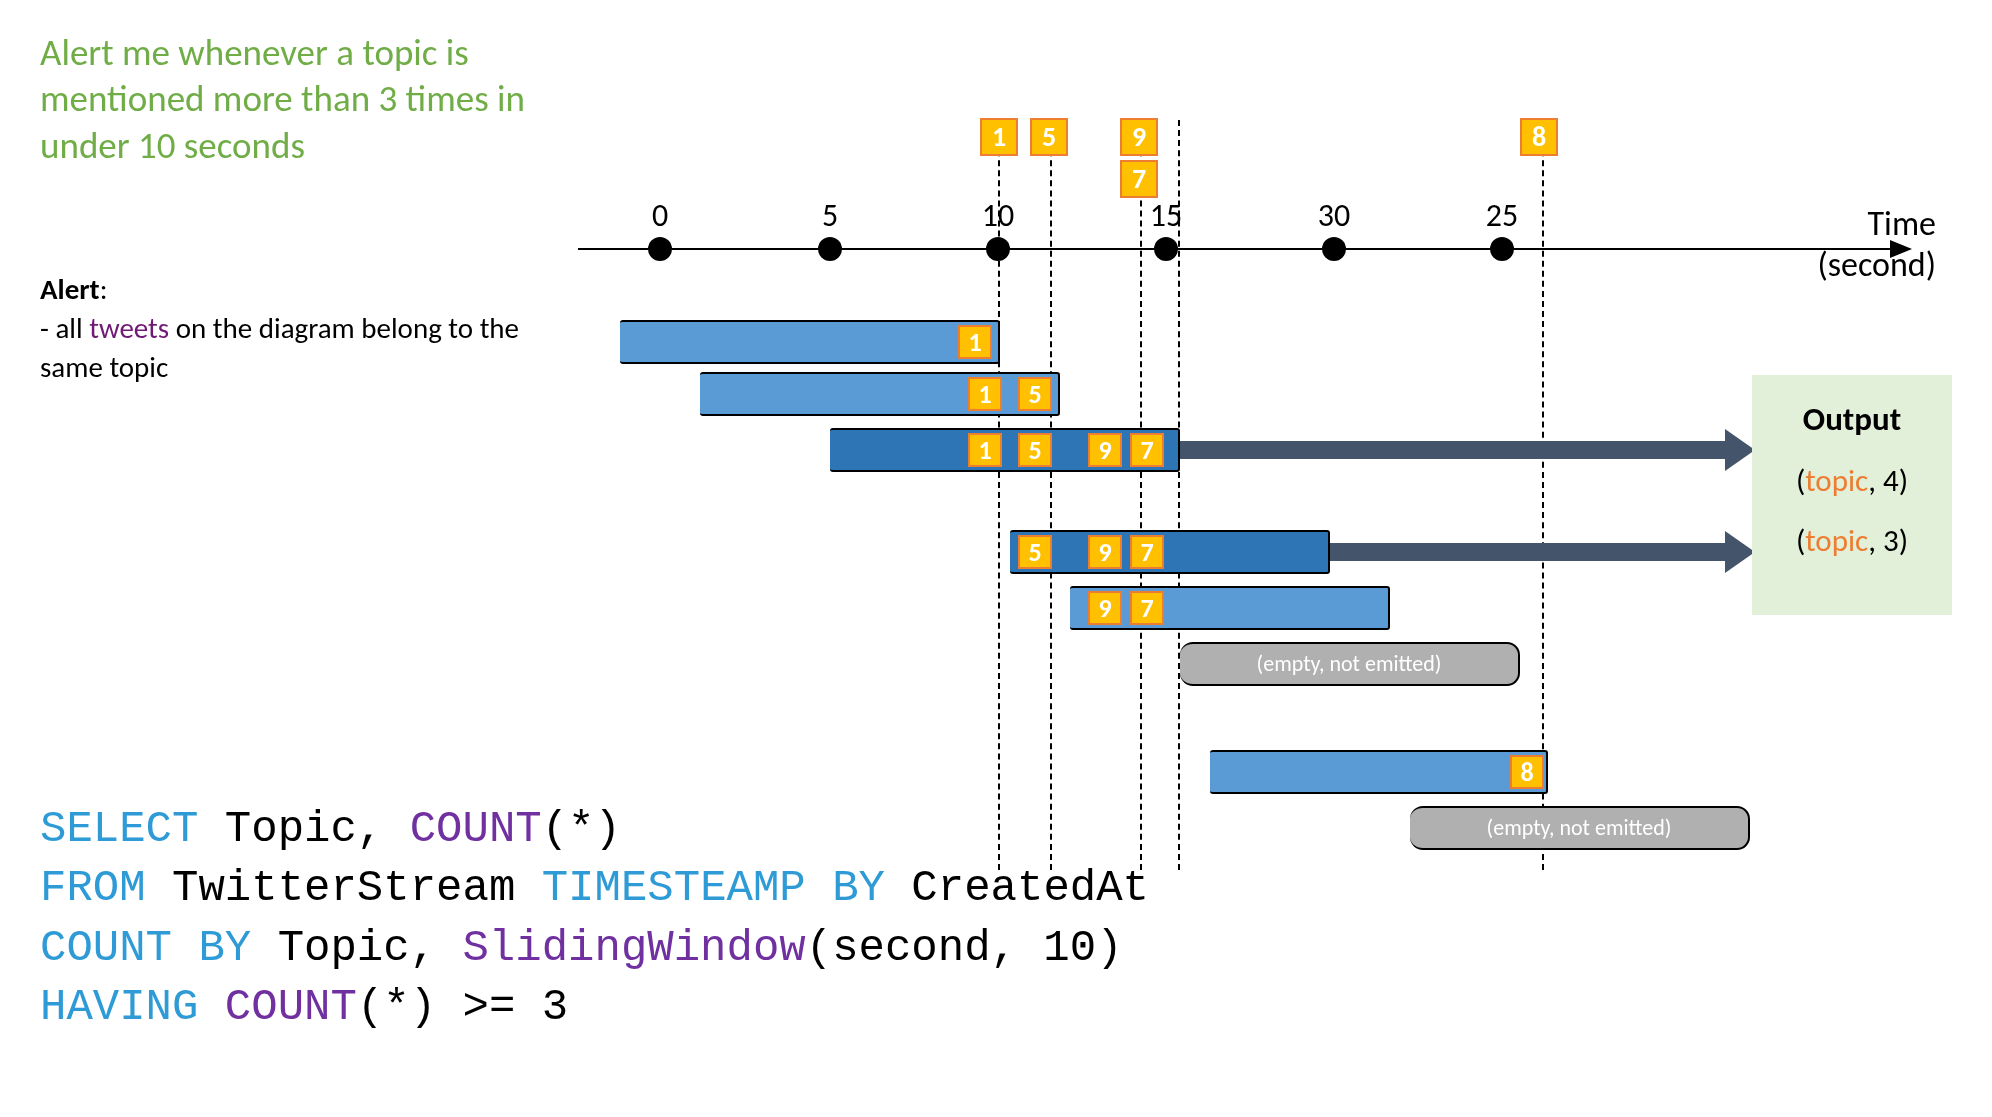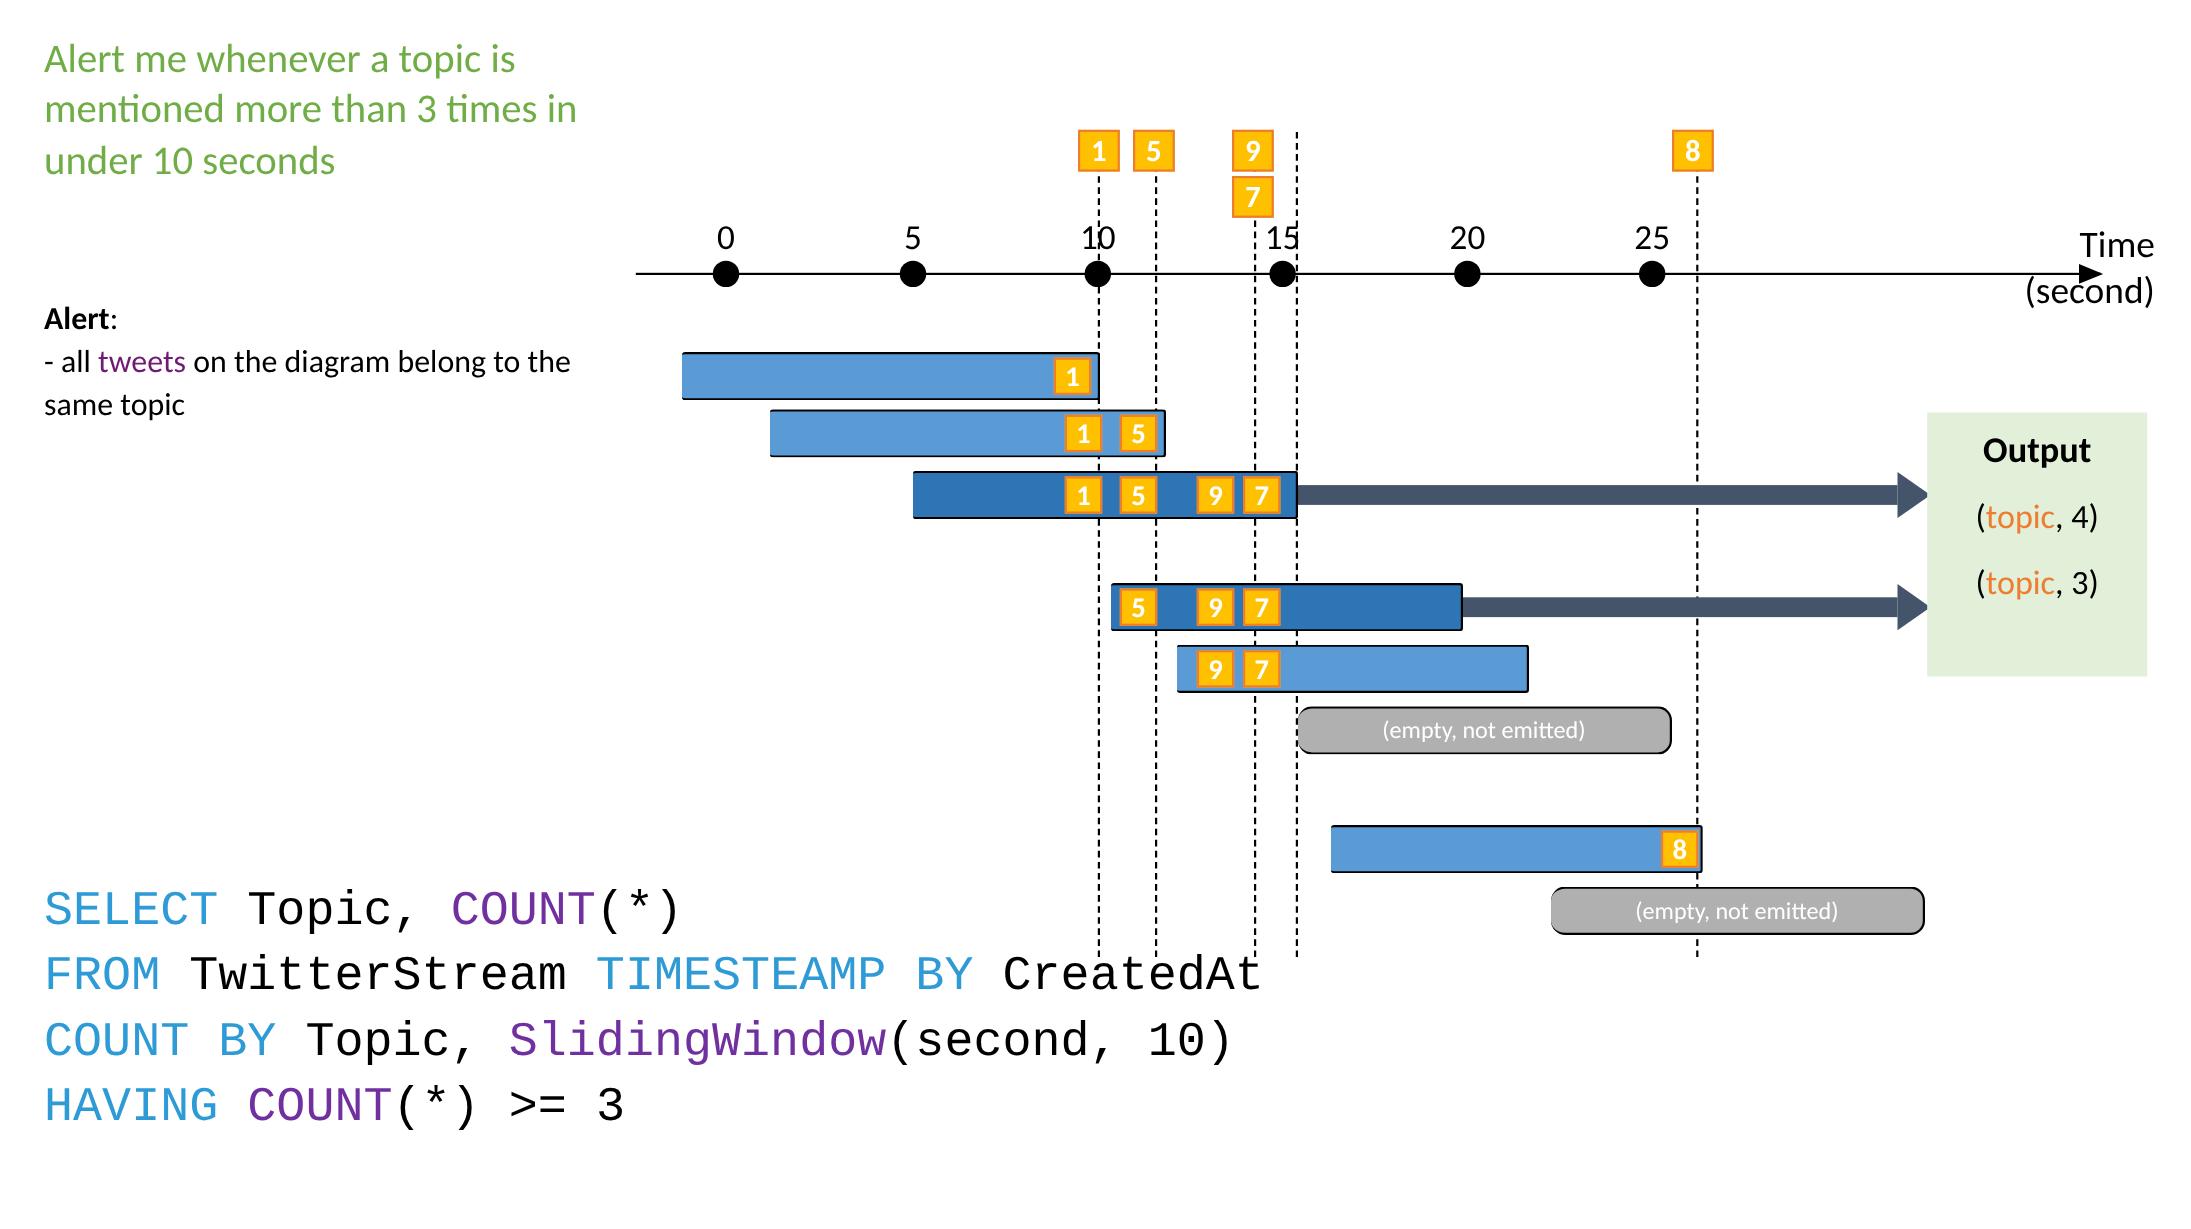--- a/index.html
+++ b/index.html
@@ -74,21 +74,21 @@
   }
   .tick-label {
     position: absolute;
     top: 196px;
     font-size: 32px;
     text-align: center;
     transform: translateX(-50%);
   }
   .axis-label {
     position: absolute;
-    right: 33px;
+    right: 56px;
     top: 204px;
     font-size: 34px;
     text-align: right;
     line-height: 1.2;
   }
 
   .vline {
     position: absolute;
     top: 130px;
     height: 400px;
@@ -157,21 +157,21 @@
     border-top: 21px solid transparent;
     border-bottom: 21px solid transparent;
   }
   .output-panel {
     position: absolute;
     right: 40px;
     top: 375px;
     width: 200px;
     height: 240px;
     background: #e2efd9;
-    padding: 14px 10px;
+    padding: 24px 10px;
   }
   .output-panel .head {
     font-size: 33px;
     font-weight: 600;
     text-align: center;
     margin-bottom: 14px;
   }
   .output-panel .row {
     font-size: 31px;
     text-align: center;
@@ -211,21 +211,21 @@
   <div id="ticks">
       <div class="tick" style="left: 648px;"></div>
       <div class="tick-label" style="left: 660px;">0</div>
       <div class="tick" style="left: 818px;"></div>
       <div class="tick-label" style="left: 830px;">5</div>
       <div class="tick" style="left: 986px;"></div>
       <div class="tick-label" style="left: 998px;">10</div>
       <div class="tick" style="left: 1154px;"></div>
       <div class="tick-label" style="left: 1166px;">15</div>
       <div class="tick" style="left: 1322px;"></div>
-      <div class="tick-label" style="left: 1334px;">20</div>
+      <div class="tick-label" style="left: 1334px;">30</div>
       <div class="tick" style="left: 1490px;"></div>
       <div class="tick-label" style="left: 1502px;">25</div>
     </div>
 
   <div class="axis-label">
     <span>Time</span><br>
     <span>(second)</span>
   </div>
 
   <div id="vlines">

